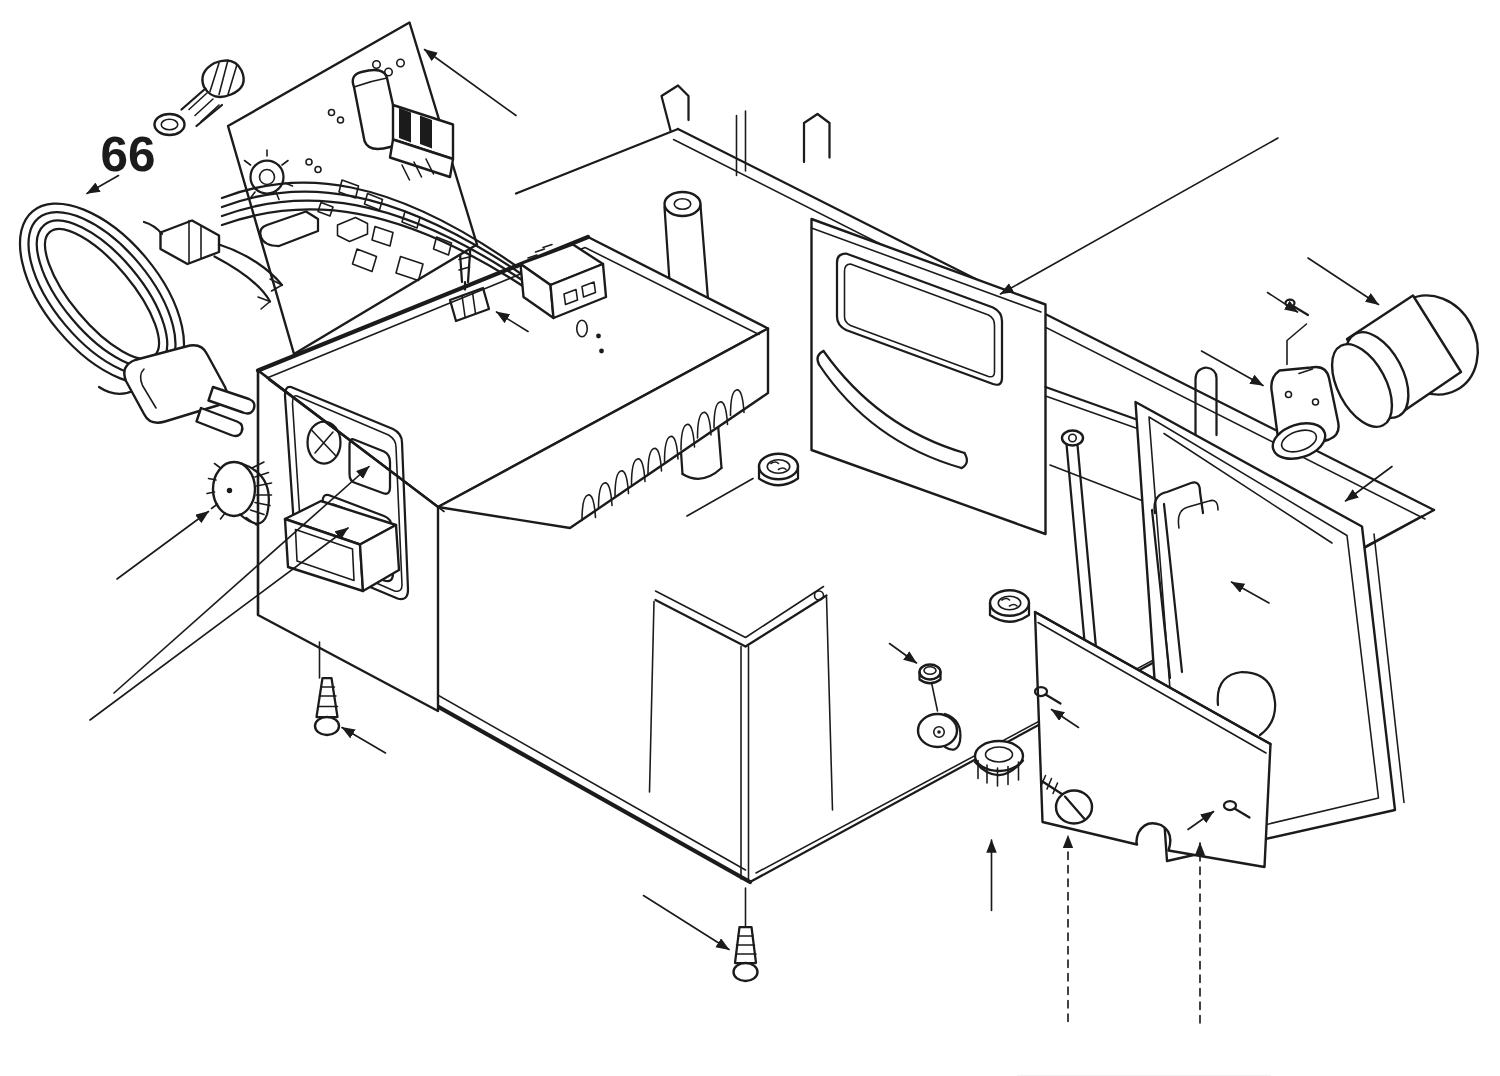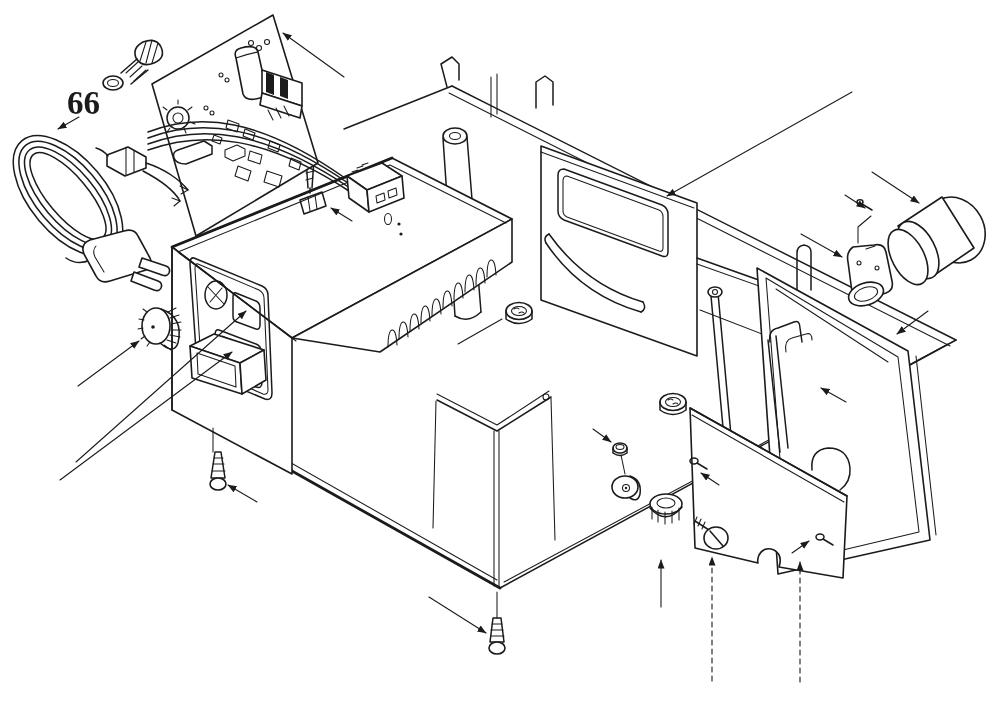--- a/index.html
+++ b/index.html
@@ -1,18 +1,18 @@
 <!DOCTYPE html>
 <html style="--ink: #1b1b1b; --bg: #ffffff;"><head>
 <meta charset="utf-8">
 <style>
   :root { --ink:#1b1b1b; --bg:#ffffff; }
   html,body { margin:0; padding:0; background:#e8e8e8; }
   .stage { width:1000px; height:717px; background:var(--bg); position:relative; overflow:hidden;
-           font-family:Liberation Serif, serif; }
+           font-family:Liberation Sans, sans-serif; }
   svg { display:block; width:1000px; height:717px; }
   .ln  { fill:none; stroke:var(--ink); stroke-width:1.5; stroke-linecap:round; stroke-linejoin:round; }
   .t   { fill:none; stroke:var(--ink); stroke-width:1.05; stroke-linecap:round; stroke-linejoin:round; }
   .hv  { fill:none; stroke:var(--ink); stroke-width:2.8; stroke-linecap:round; stroke-linejoin:round; }
   .wf  { fill:var(--bg); stroke:var(--ink); stroke-width:1.6; stroke-linejoin:round; }
   .bk  { fill:var(--ink); stroke:none; }
   .ld  { fill:none; stroke:var(--ink); stroke-width:1.1; stroke-linecap:round; }
   .dash{ stroke-dasharray:5 4; }
   .lbl { font-weight:bold; font-size:33px; fill:var(--ink); }
 </style>

